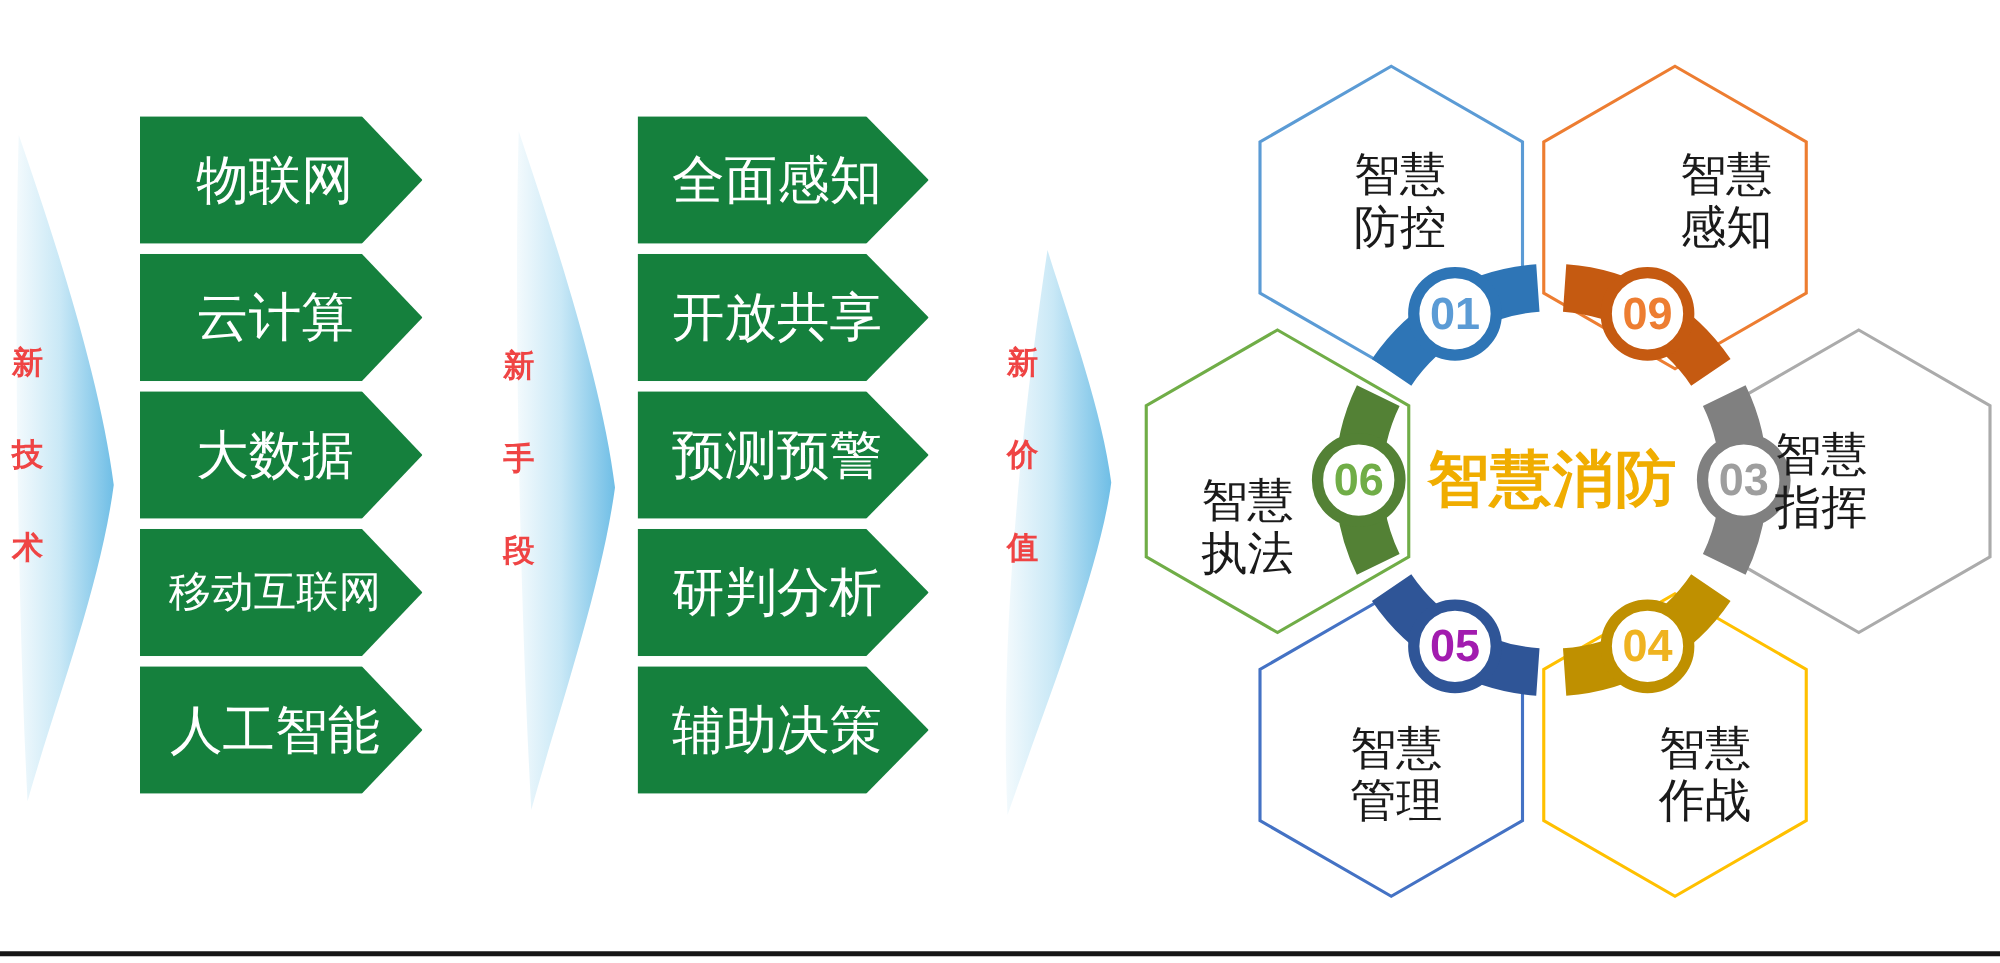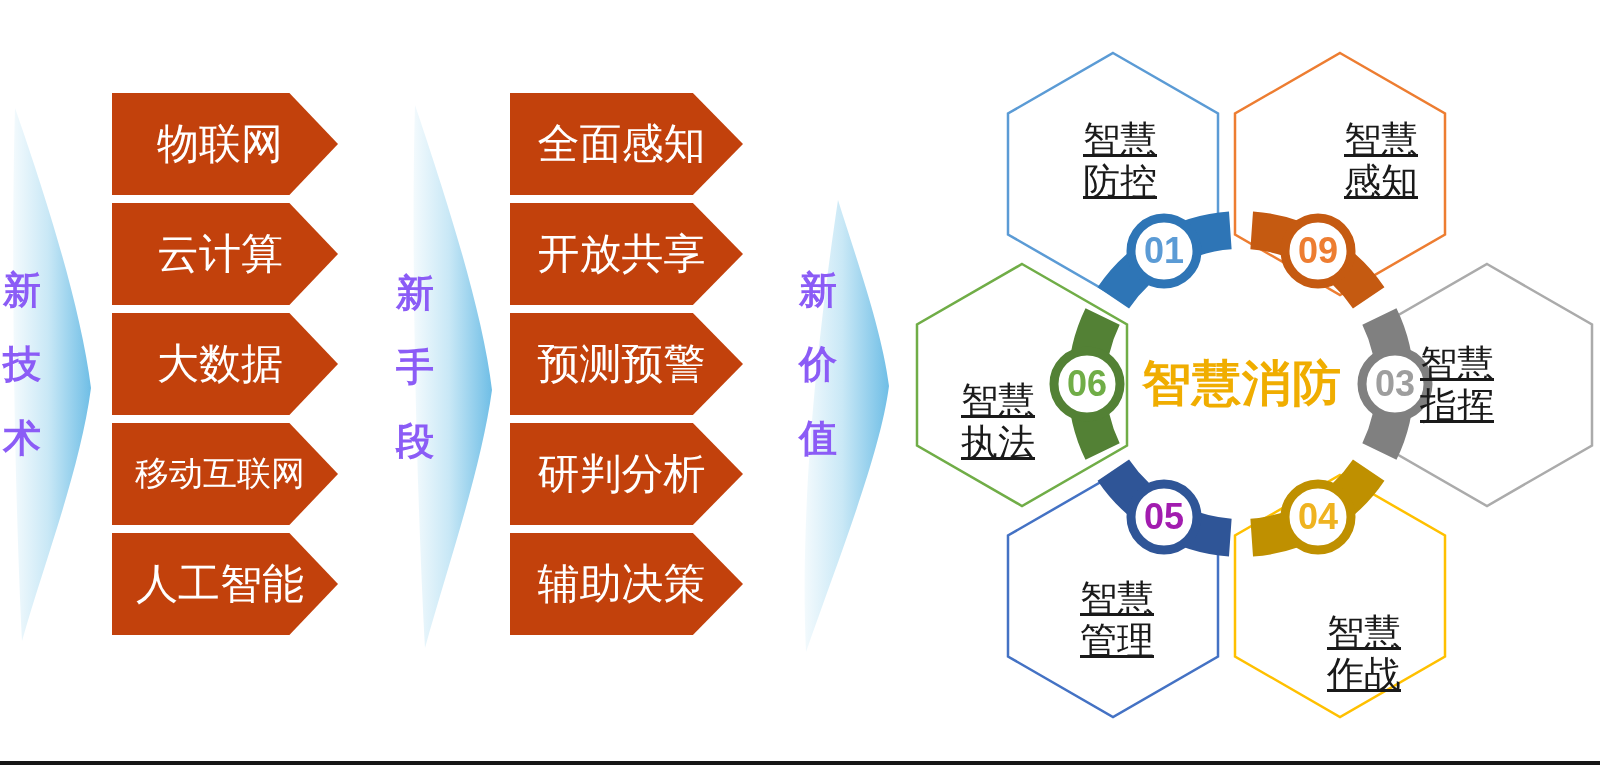--- a/index.html
+++ b/index.html
@@ -5,48 +5,48 @@
   html,body{margin:0;padding:0;background:#ffffff;}
   .stage{
     position:relative;width:1600px;height:770px;background:#ffffff;overflow:hidden;
     font-family:"Liberation Sans","DejaVu Sans",sans-serif;
   }
   .layer{position:absolute;left:0;top:0;width:1600px;height:770px;}
 
   
   .vlabel{
     position:absolute;width:46px;text-align:center;
-    font-size:38px;font-weight:bold;color:#8b5cf6;
+    font-size:25px;font-weight:bold;color:#ef4444;
     line-height:74px;word-break:break-all;
   }
   .v1{left:-1px;top:253px;}
   .v2{left:392px;top:256px;}
   .v3{left:795px;top:253px;}
 
   
   .banner{
-    position:absolute;height:102px;background:#c2410c;
+    position:absolute;height:102px;background:#15803d;
     clip-path:polygon(0% 0%,78.5% 0%,100% 50%,78.5% 100%,0% 100%);
     display:flex;align-items:center;justify-content:center;
     color:#ffffff;font-size:42px;padding-right:10px;box-sizing:border-box;text-align:center;
   }
   .col1{left:112px;width:226px;}
   .col2{left:510px;width:233px;}
   .r0{top:93px}.r1{top:203px}.r2{top:313px}.r3{top:423px}.r4{top:533px}
   .banner .small{font-size:34px;}
 
   
   .hexlabel{
     position:absolute;width:80px;text-align:center;
-    font-size:37px;line-height:42px;color:#1A1A1A;word-break:break-all;text-decoration:underline;
+    font-size:37px;line-height:42px;color:#1A1A1A;word-break:break-all;
   }
   .hl1{left:1080px;top:119px;}
   .hl2{left:1338px;top:119px;text-align:right;}
   .hl3{left:1417px;top:343px;}
-  .hl4{left:1324px;top:578px;margin-top:34px;}
+  .hl4{left:1324px;top:578px;}
   .hl5{left:1077px;top:578px;}
   .hl6{left:958px;top:344px;margin-top:36px;}
 
   .badge-num{
     position:absolute;width:66px;height:66px;
     display:flex;align-items:center;justify-content:center;
     font-size:36px;font-weight:bold;
   }
   .n1{left:1131px;top:218px;color:#5B9BD5;}
   .n2{left:1285px;top:218px;color:#ED7D31;}

